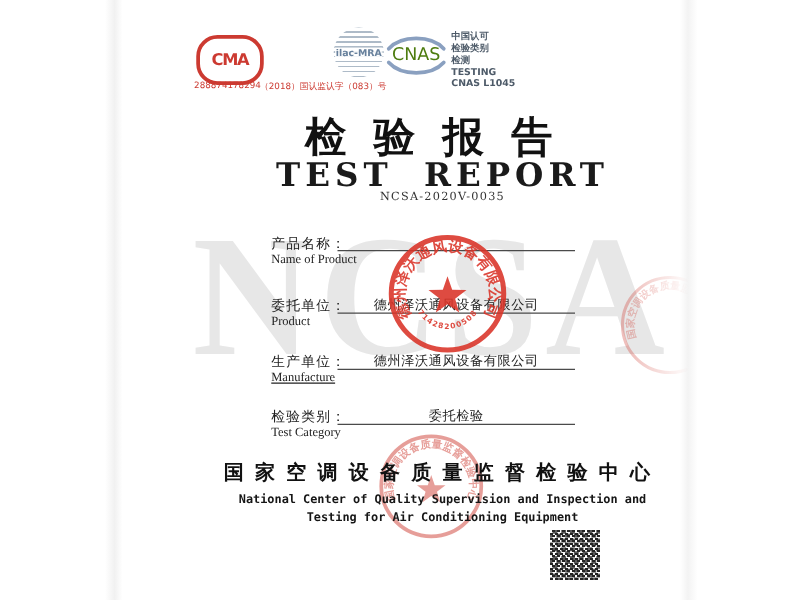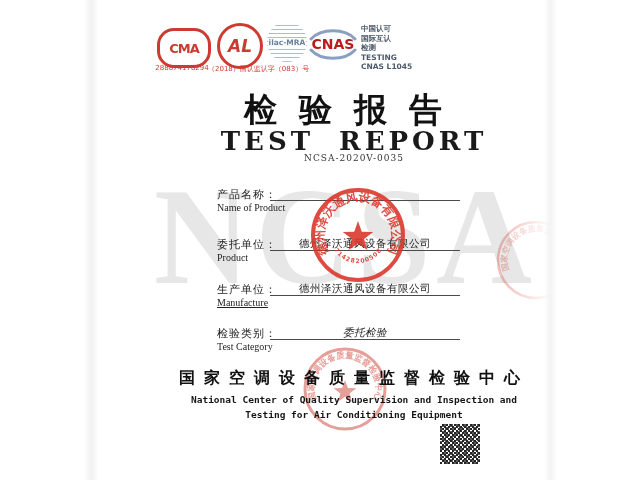--- a/index.html
+++ b/index.html
@@ -27,21 +27,21 @@
   .cal-box{left:217px;top:23px;width:40px;height:40px;border:3px solid #cc3a31;border-radius:50%;
            display:flex;align-items:center;justify-content:center;}
   .cal-box span{font-size:17px;font-weight:bold;color:#cc3a31;font-style:italic;}
   .ilac-box{left:267px;top:22px;width:40px;height:40px;border-radius:50%;
             background:repeating-linear-gradient(0deg,rgba(130,150,170,.65) 0 1px,transparent 1px 4px);
             display:flex;align-items:center;justify-content:center;}
   .ilac-box span{font-size:7.5px;font-weight:bold;color:#67809c;background:rgba(255,255,255,.85);
                  padding:0 1px;white-space:nowrap;}
   .cnas-box{left:309px;top:26px;width:48px;height:36px;}
   .cnas-text{position:absolute;left:0;top:10px;width:48px;text-align:center;
-             font-size:14px;font-weight:bold;color:#b91c1c;letter-spacing:0;}
+             font-size:14px;font-weight:normal;color:#4d7c0f;letter-spacing:0;}
   .accred{left:361px;top:24px;width:70px;font-size:7.5px;line-height:9.6px;font-weight:bold;color:#4d5a68;}
 
   
   .center-line{left:0;width:640px;text-align:center;margin-left:34px;}
   #title-cn{top:88px;font-size:33px;font-weight:bold;letter-spacing:22px;color:#111;}
   #title-en{top:126px;font-family:"DejaVu Serif","Liberation Serif",serif;font-size:26px;
             font-weight:600;letter-spacing:4px;word-spacing:12px;color:#1a1a1a;}
   #report-no{top:153px;font-family:"DejaVu Serif","Liberation Serif",serif;font-size:9px;
              letter-spacing:1px;color:#333;}
 
@@ -79,40 +79,37 @@
   <div class="edge left"></div>
   <div class="edge right"></div>
 
   <div id="watermark" class="abs">NCSA</div>
 
   <div class="abs content cma-box">
     <span>CMA</span>
   </div>
   <div class="abs content mark-num" style="left:146px;top:64px;width:72px;">288874178294</div>
 
-  <div class="abs content cal-box">
-    <span>AL</span>
-  </div>
   <div class="abs content mark-num" style="left:208px;top:64px;width:100px;">（2018）国认监认字（083）号</div>
 
   <div class="abs content ilac-box">
     <span>ilac-MRA</span>
   </div>
 
   <div class="abs content cnas-box">
     <svg width="48" height="36" viewBox="0 0 48 36">
       <path d="M2,13 C12,2 36,2 46,13" fill="none" stroke="#8aa0c0" stroke-width="3" stroke-linecap="round"></path>
       <path d="M2,24 C12,35 36,35 46,24" fill="none" stroke="#8aa0c0" stroke-width="3" stroke-linecap="round"></path>
     </svg>
     <div class="cnas-text">CNAS</div>
   </div>
 
   <div class="abs content accred">
     <div>中国认可</div>
-    <div>国际互认</div>
+    <div>检验类别</div>
     <div>检测</div>
     <div>TESTING</div>
     <div>CNAS L1045</div>
   </div>
 
   <div id="title-cn" class="abs content center-line">检验报告</div>
   <div id="title-en" class="abs content center-line">TEST REPORT</div>
   <div id="report-no" class="abs content center-line">NCSA-2020V-0035</div>
 
   <div class="abs content f-label-cn" style="top:187px;">产品名称：</div>
@@ -124,21 +121,21 @@
   <div class="abs content f-value" style="top:237px;">德州泽沃通风设备有限公司</div>
   <div class="abs content f-line" style="top:250px;"></div>
 
   <div class="abs content f-label-cn" style="top:282px;">生产单位：</div>
   <div class="abs content f-label-en" style="top:297px;text-decoration:underline;">Manufacture</div>
   <div class="abs content f-value" style="top:282px;">德州泽沃通风设备有限公司</div>
   <div class="abs content f-line" style="top:295px;"></div>
 
   <div class="abs content f-label-cn" style="top:326px;">检验类别：</div>
   <div class="abs content f-label-en" style="top:341px;">Test Category</div>
-  <div class="abs content f-value" style="top:326px;font-style:italic;">委托检验</div>
+  <div class="abs content f-value" style="top:326px;">委托检验</div>
   <div class="abs content f-line" style="top:339px;"></div>
 
   <div id="org-cn" class="abs content center-line">国家空调设备质量监督检验中心</div>
   <div id="org-en1" class="abs content center-line org-en">National Center of Quality Supervision and Inspection and</div>
   <div id="org-en2" class="abs content center-line org-en">Testing for Air Conditioning Equipment</div>
 
   <div id="qr" class="abs"></div>
 
   <svg id="seal-main" class="abs" viewBox="0 0 116 116">
     <defs>

